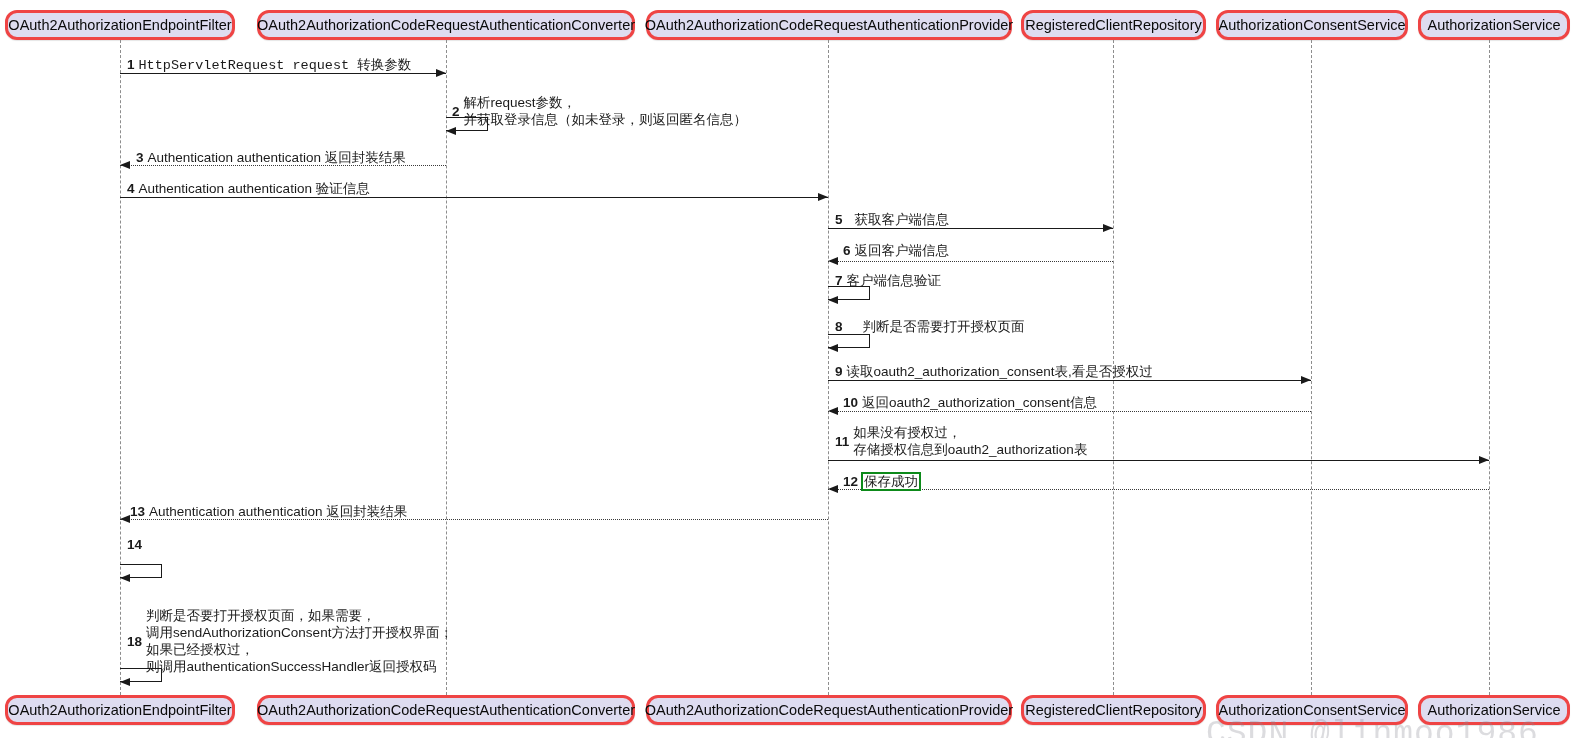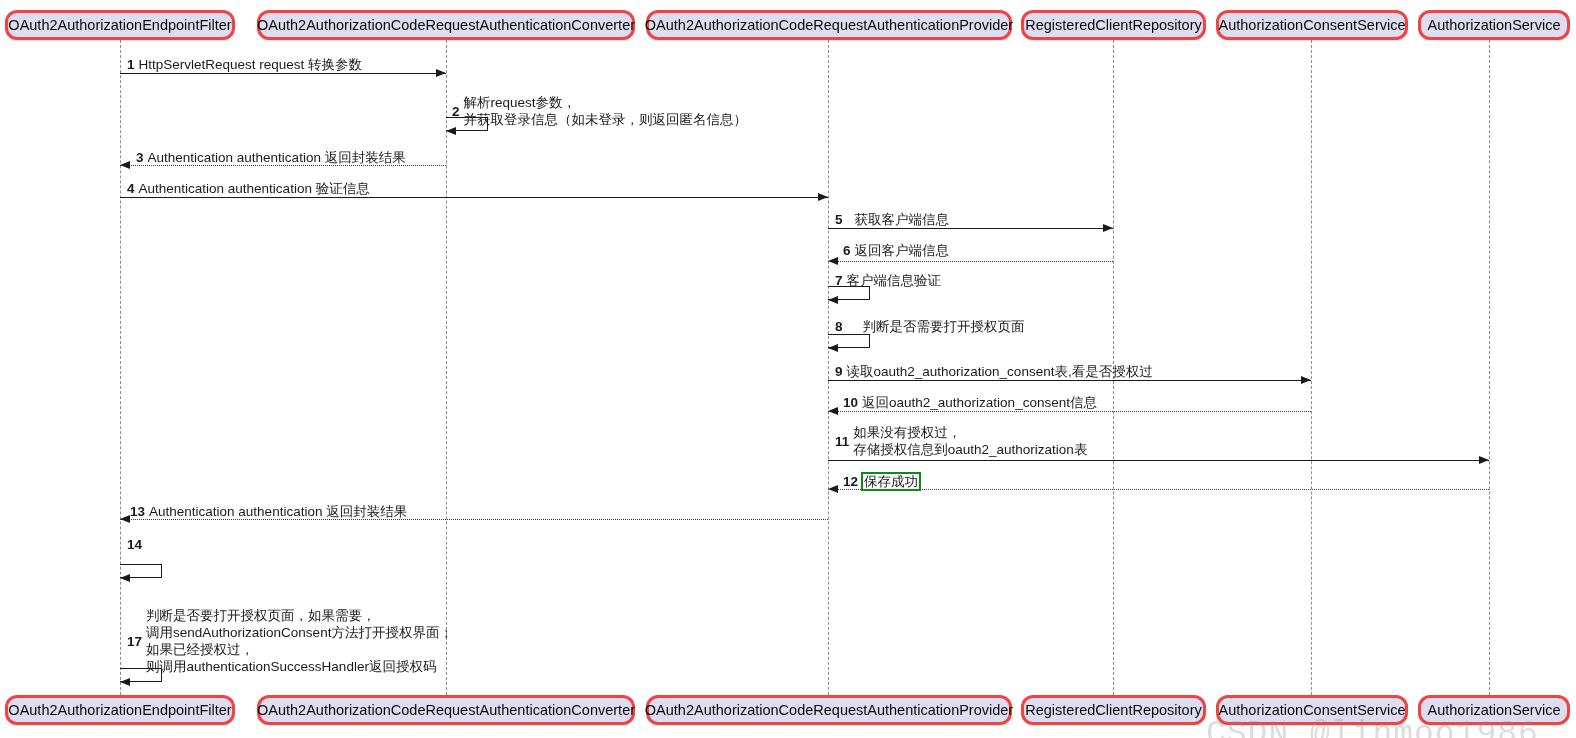--- a/index.html
+++ b/index.html
@@ -153,21 +153,21 @@
     <div class="lifeline" style="left: 1311px; top: 40px; height: 655px;"></div>
     <div class="participant-box" style="left: 1418px; width: 152px; top: 10px; height: 30px;">
       <span>AuthorizationService</span>
     </div>
     <div class="participant-box" style="left: 1418px; width: 152px; top: 695px; height: 30px;">
       <span>AuthorizationService</span>
     </div>
     <div class="lifeline" style="left: 1489px; top: 40px; height: 655px;"></div>
     <div class="msg-line" style="left: 120px; top: 73px; width: 326px;"></div>
     <div class="arrow-head right" style="left: 436px; top: 68.5px;"></div>
-    <div class="msg-label" style="left: 127px; top: 57px;"><span class="seq">1</span><span style="margin-left: 4px;">HttpServletRequest request 转换参数</span></div>
+    <div class="msg-label" style="left: 127px; top: 57px;"><span class="seq">1</span><span style="margin-left: 4px; font-family: Liberation Mono, monospace;">HttpServletRequest request 转换参数</span></div>
     <div class="self-loop" style="left: 446px; top: 117px; width: 42px; height: 14px;"></div>
     <div class="arrow-head left" style="left: 446px; top: 126.5px;"></div>
     <div class="multi-label" style="left: 452px; top: 94px;">
       <span class="seq">2</span>
       <div class="lines">
         <div>解析request参数，</div>
         <div>并获取登录信息（如未登录，则返回匿名信息）</div>
       </div>
     </div>
     <div class="msg-line dotted" style="left: 120px; top: 165px; width: 326px;"></div>
@@ -210,21 +210,21 @@
     <div class="arrow-head left" style="left: 120px; top: 514.5px;"></div>
     <div class="msg-label" style="left: 130px; top: 504px;"><span class="seq">13</span><span style="margin-left: 4px;">Authentication authentication 返回封装结果</span></div>
     <div class="self-loop" style="left: 120px; top: 564px; width: 42px; height: 14px;"></div>
     <div class="arrow-head left" style="left: 120px; top: 573.5px;"></div>
     <div class="multi-label" style="left: 127px; top: 536px;">
       <span class="seq">14</span>
     </div>
     <div class="self-loop" style="left: 120px; top: 668px; width: 42px; height: 14px;"></div>
     <div class="arrow-head left" style="left: 120px; top: 677.5px;"></div>
     <div class="multi-label" style="left: 127px; top: 607px;">
-      <span class="seq">17</span>
+      <span class="seq">18</span>
       <div class="lines">
         <div>判断是否要打开授权页面，如果需要，</div>
         <div>调用sendAuthorizationConsent方法打开授权界面；</div>
         <div>如果已经授权过，</div>
         <div>则调用authenticationSuccessHandler返回授权码</div>
       </div>
     </div>
   </div>
 
 <div class="watermark" style="left: 1206px; top: 692px;">CSDN @linmoo1986</div>

